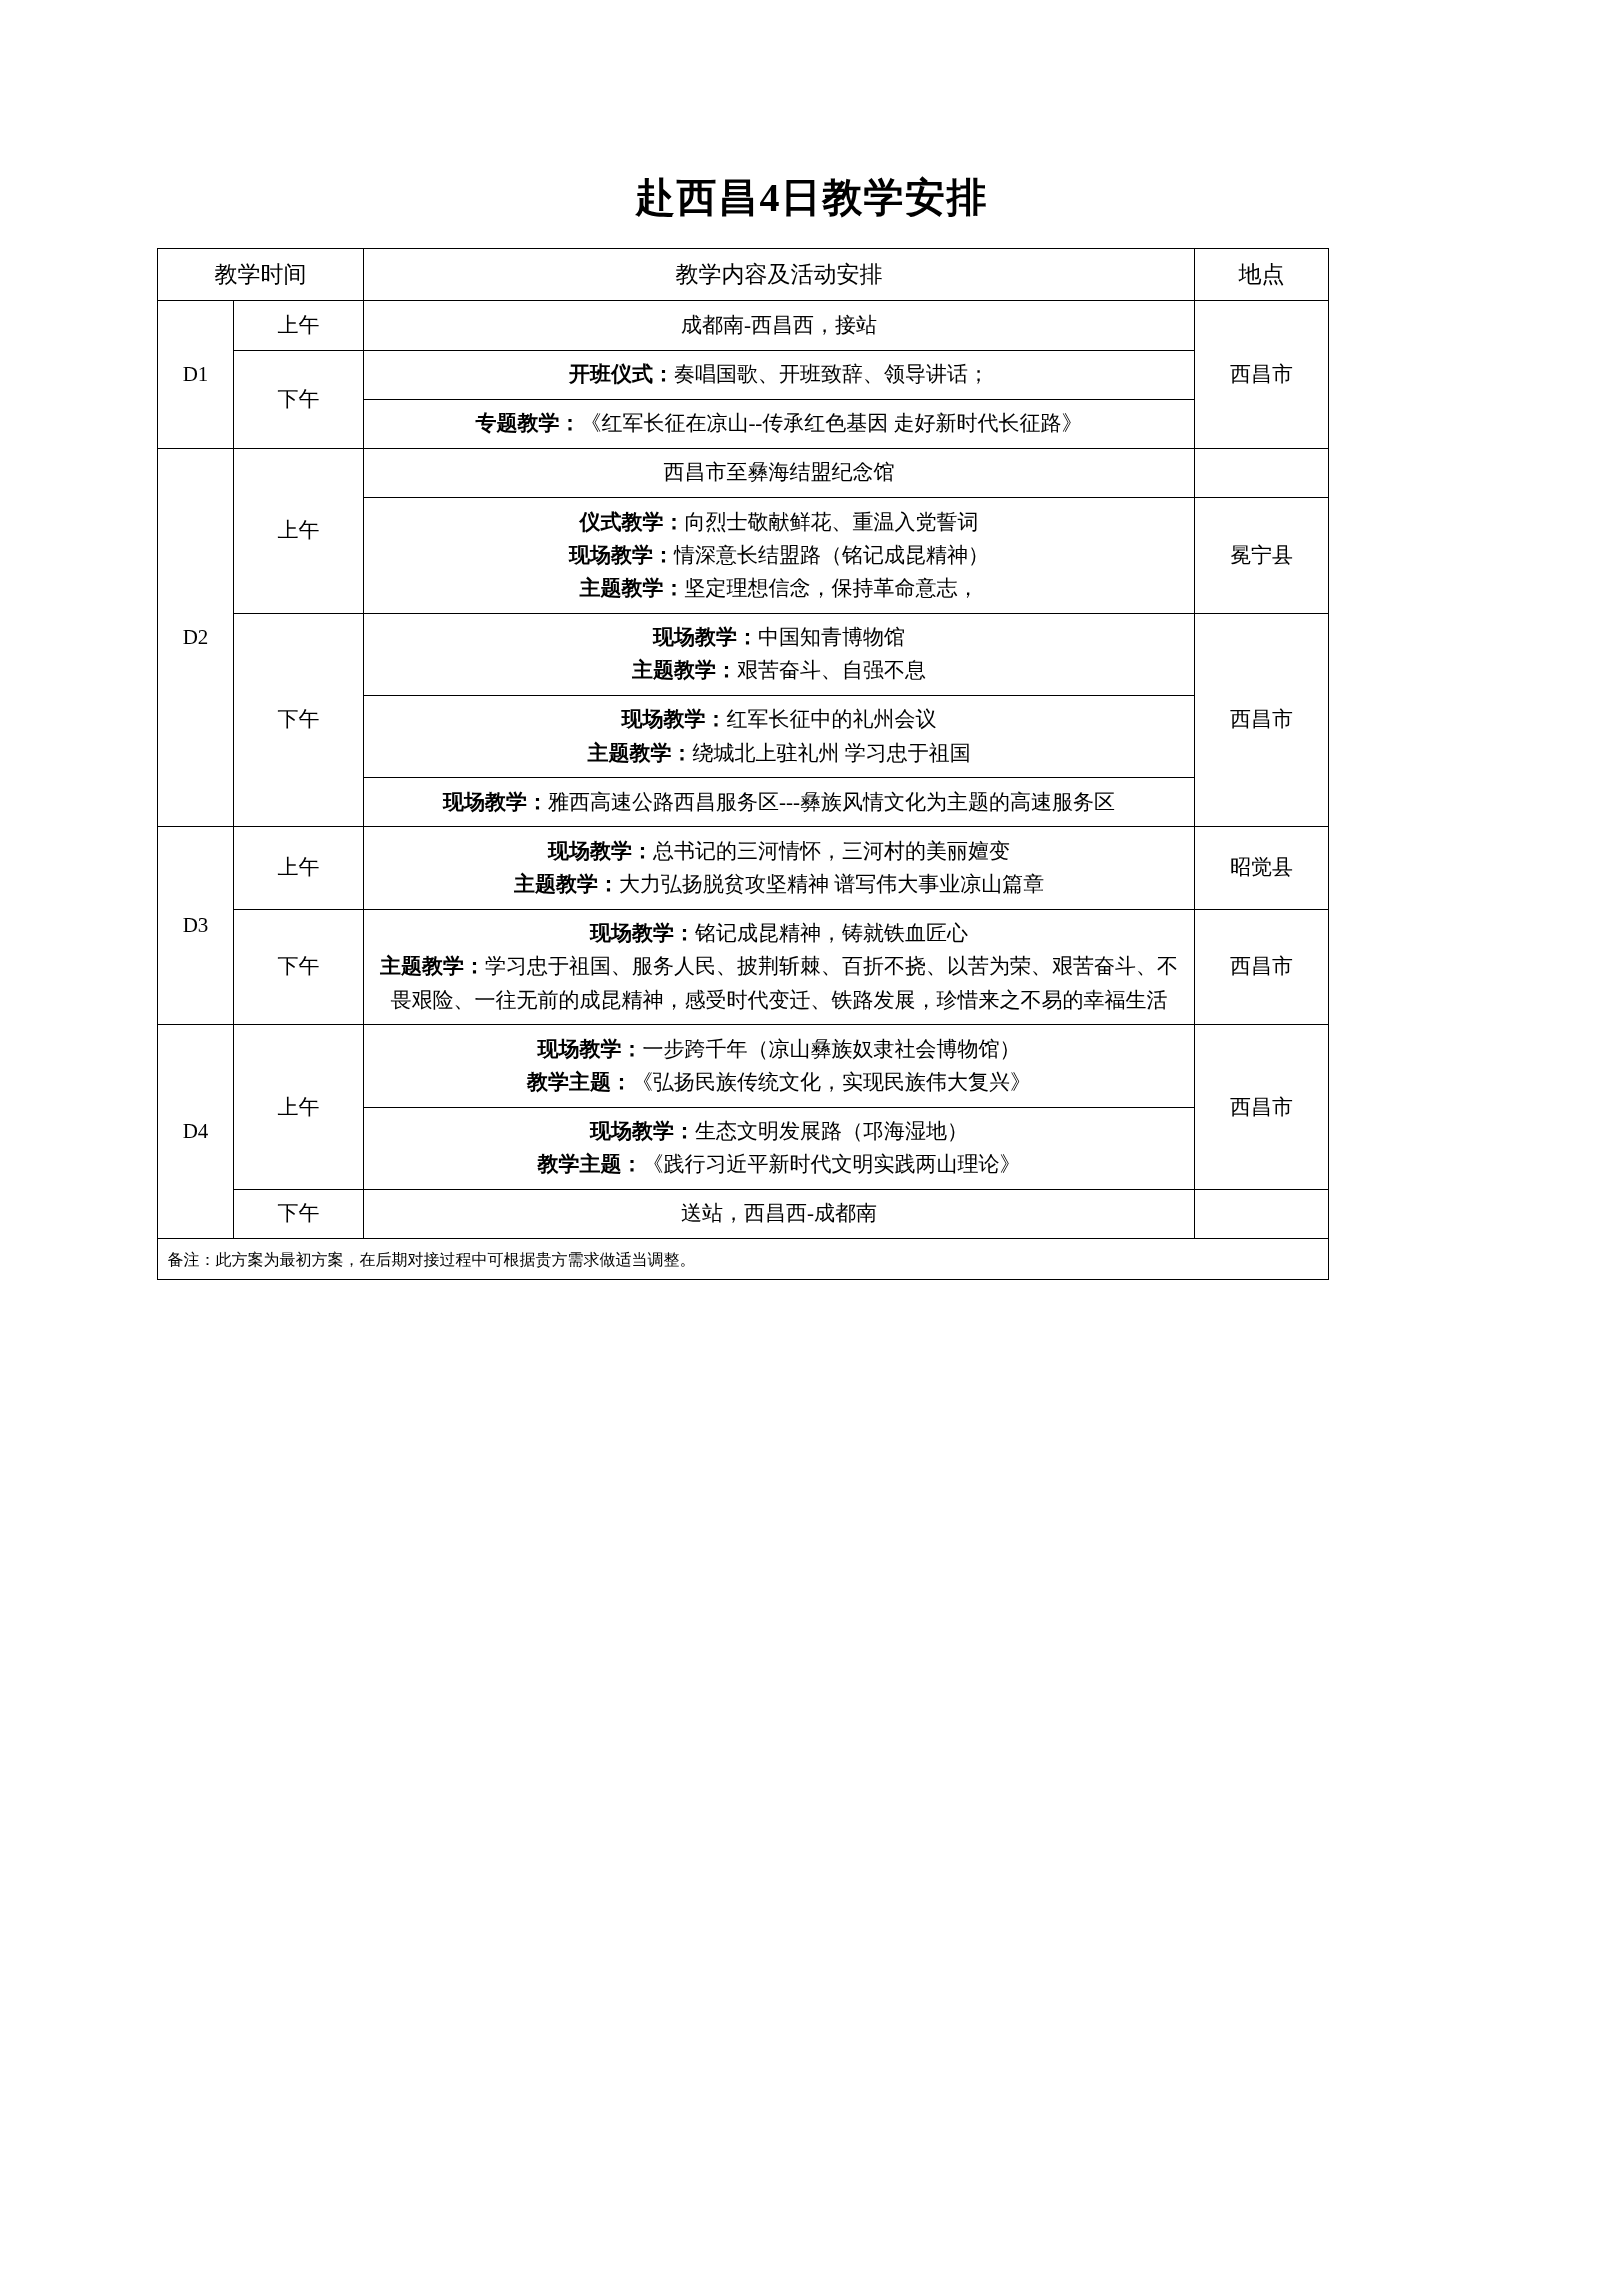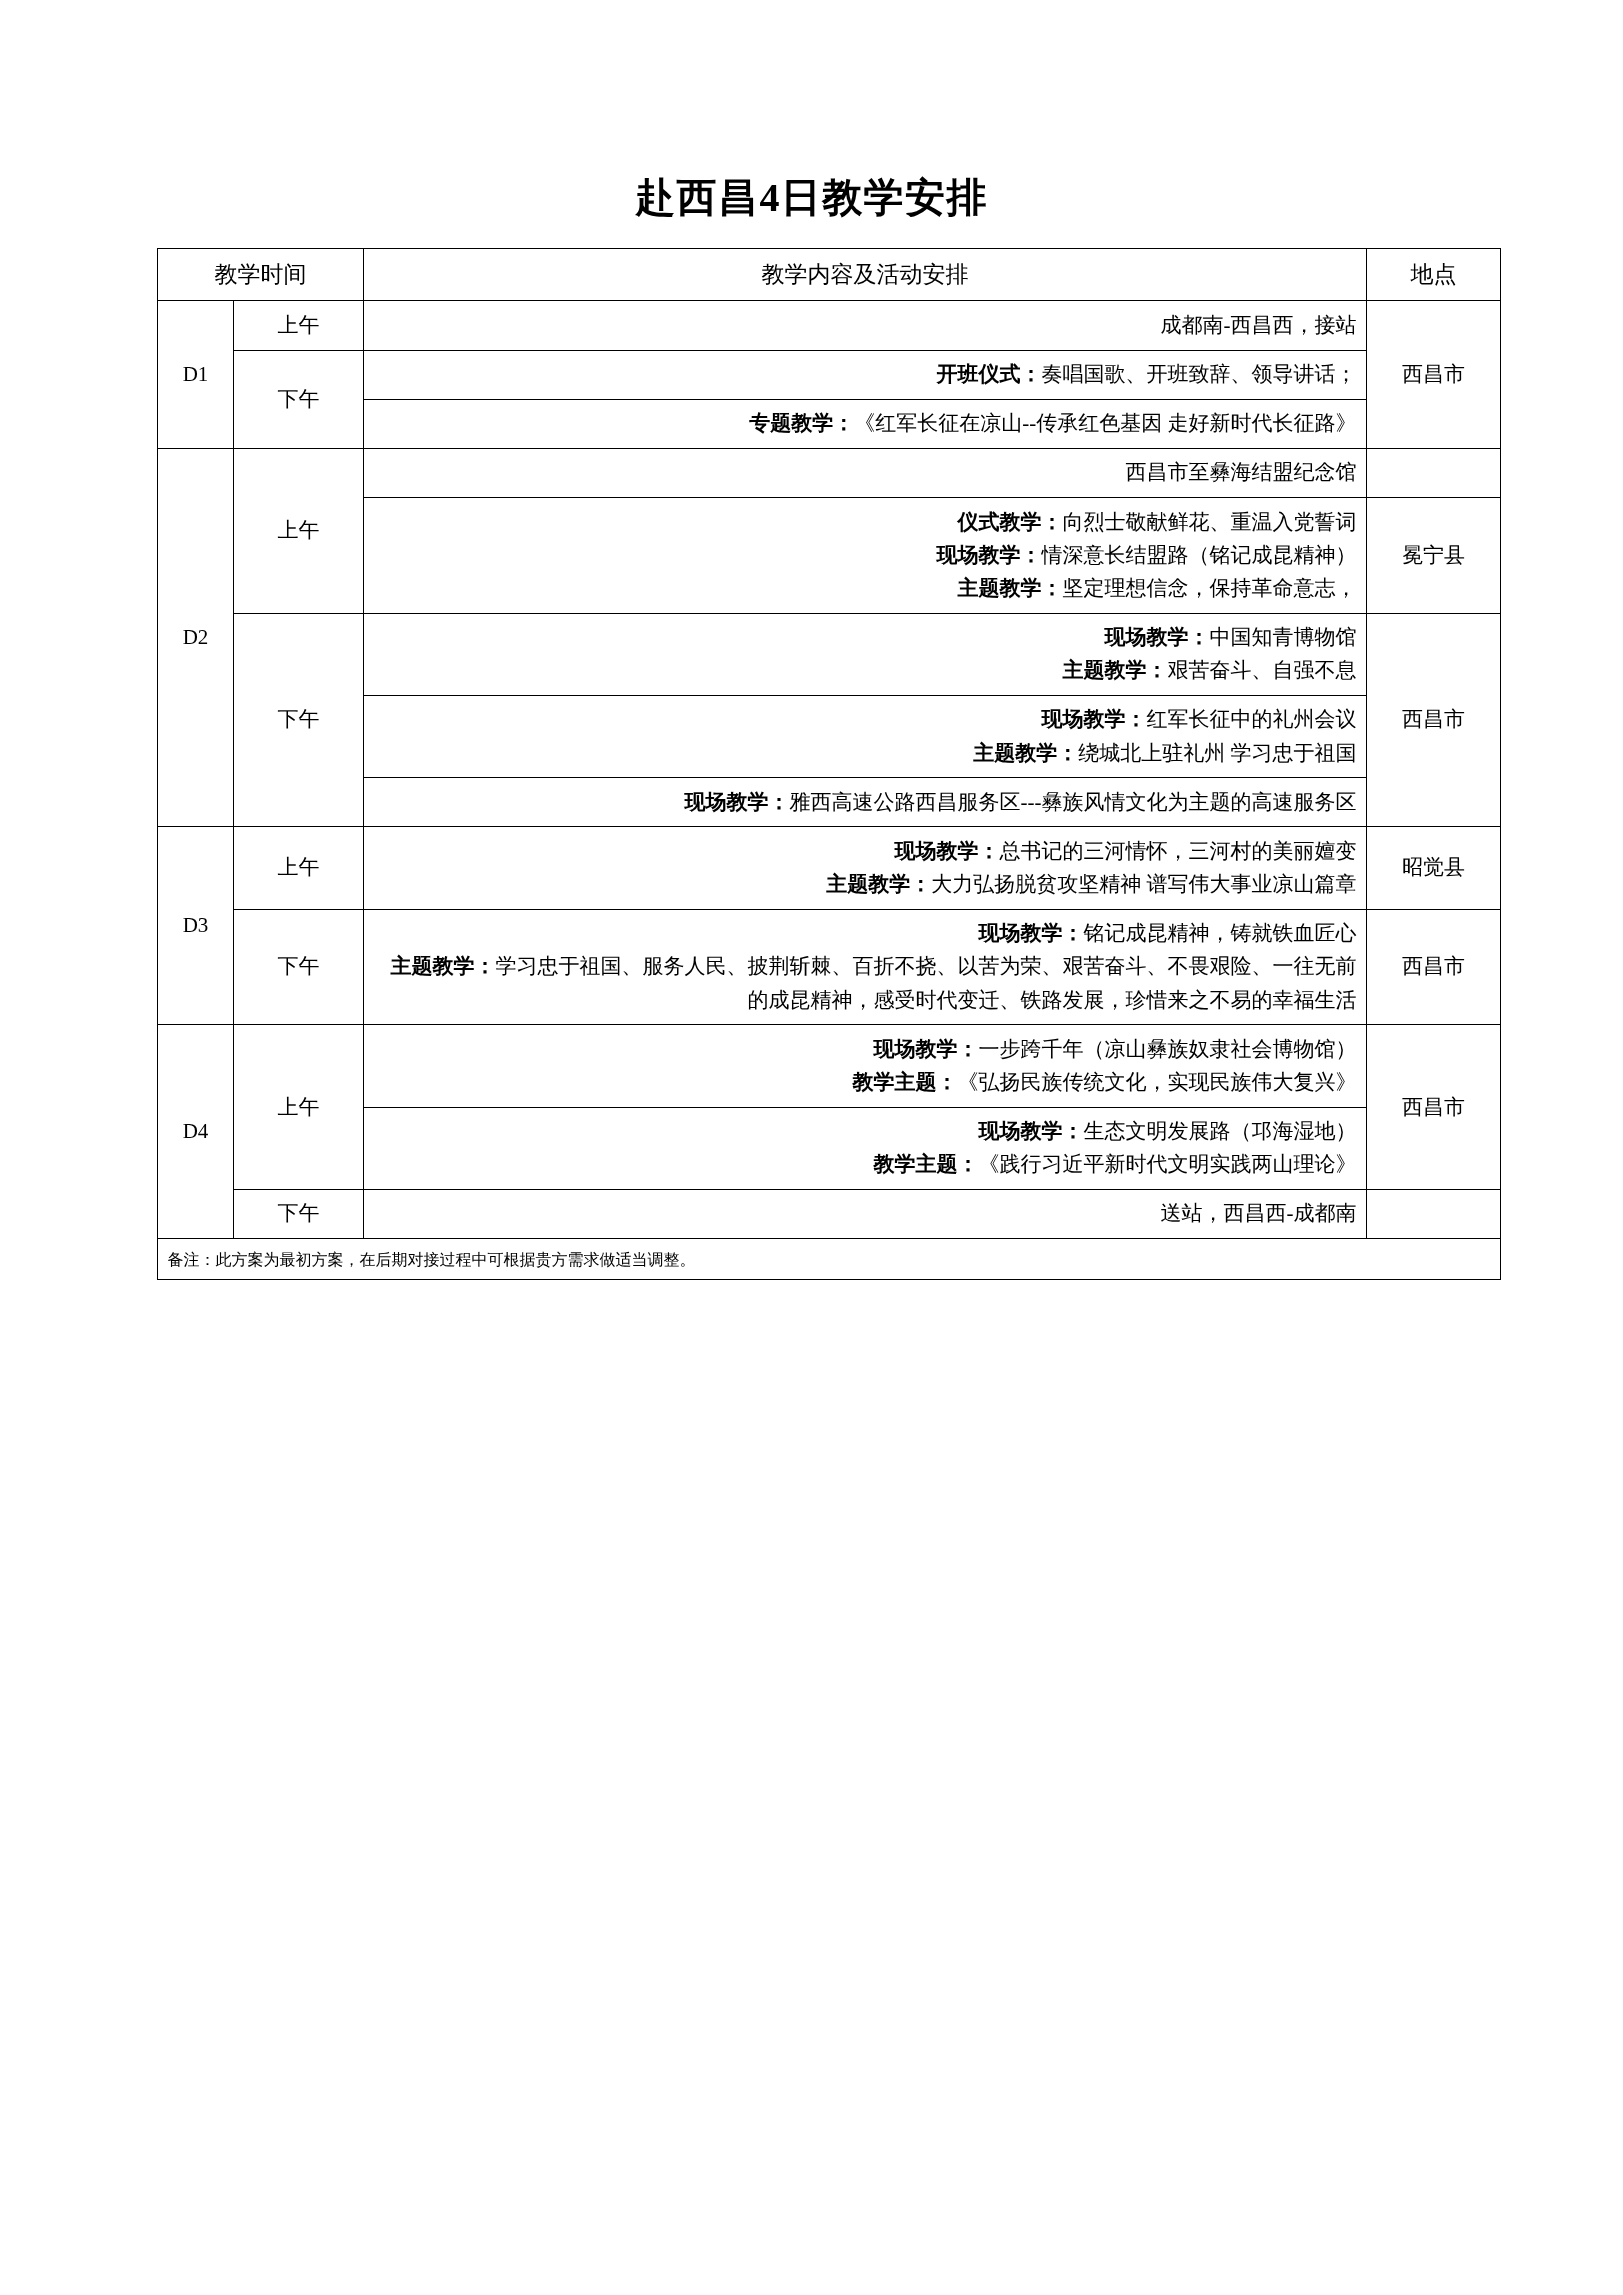--- a/index.html
+++ b/index.html
@@ -23,42 +23,42 @@
   .doc-title {
     text-align: center;
     font-size: 40px;
     font-weight: bold;
     letter-spacing: 1.4px;
     margin: 0 0 23px 0;
     font-family: "Liberation Serif", "DejaVu Serif", serif;
   }
   table.sched {
     border-collapse: collapse;
-    width: 1344px;
+    width: 1172px;
     table-layout: fixed;
     font-size: 21px;
     line-height: 1.58;
   }
   table.sched td, table.sched th {
     border: 1.4px solid #000000;
     padding: 7.5px 9.5px;
     vertical-align: middle;
     font-weight: normal;
     font-family: "Liberation Serif", "DejaVu Serif", serif;
   }
   .hdr td {
     text-align: center;
     font-size: 23px;
     padding: 12.3px 6.8px;
   }
   .col-day { width: 76px; }
   .col-half { width: 130px; }
   .col-place { width: 134px; }
   .ctr { text-align: center; }
-  .cell-text { text-align: right; }
+  .cell-text { text-align: center; }
   .line { display: block; }
   .b { font-weight: bold; font-family: Liberation Serif, serif; }
   .note-row td {
     text-align: left;
     padding: 11px 12.3px;
     font-size: 16px;
   }
 </style>
 </head>
 <body>

